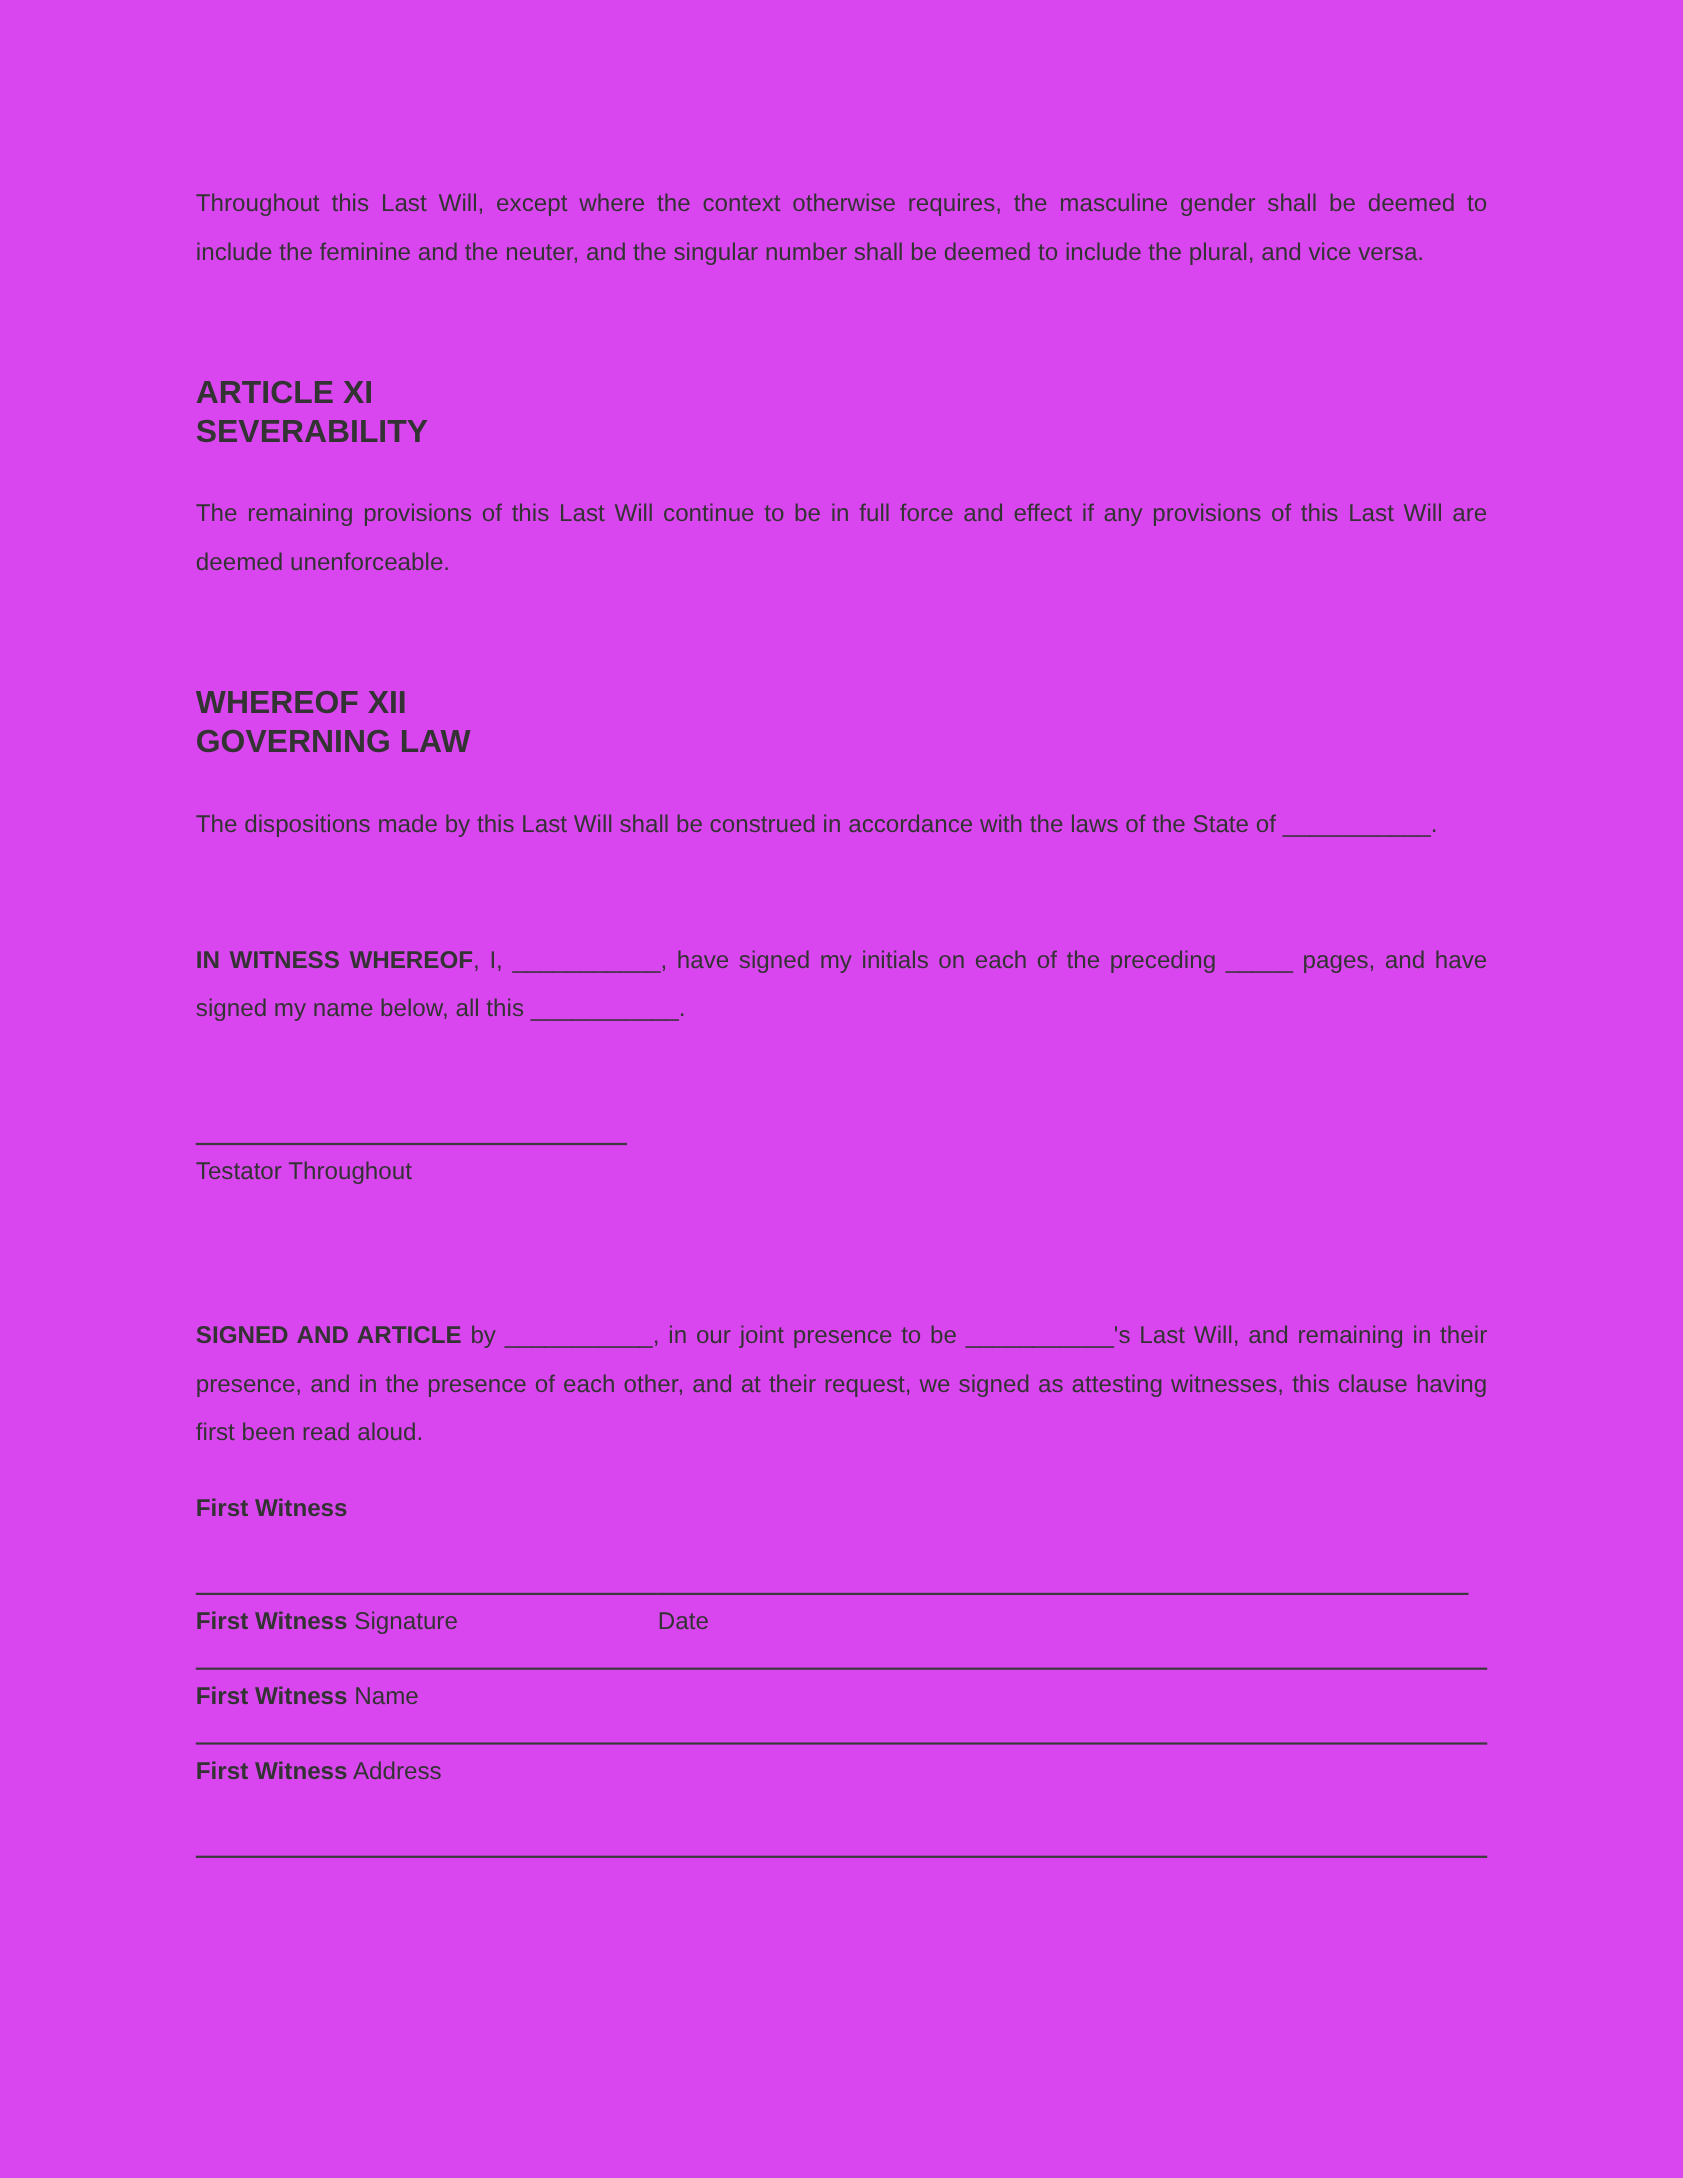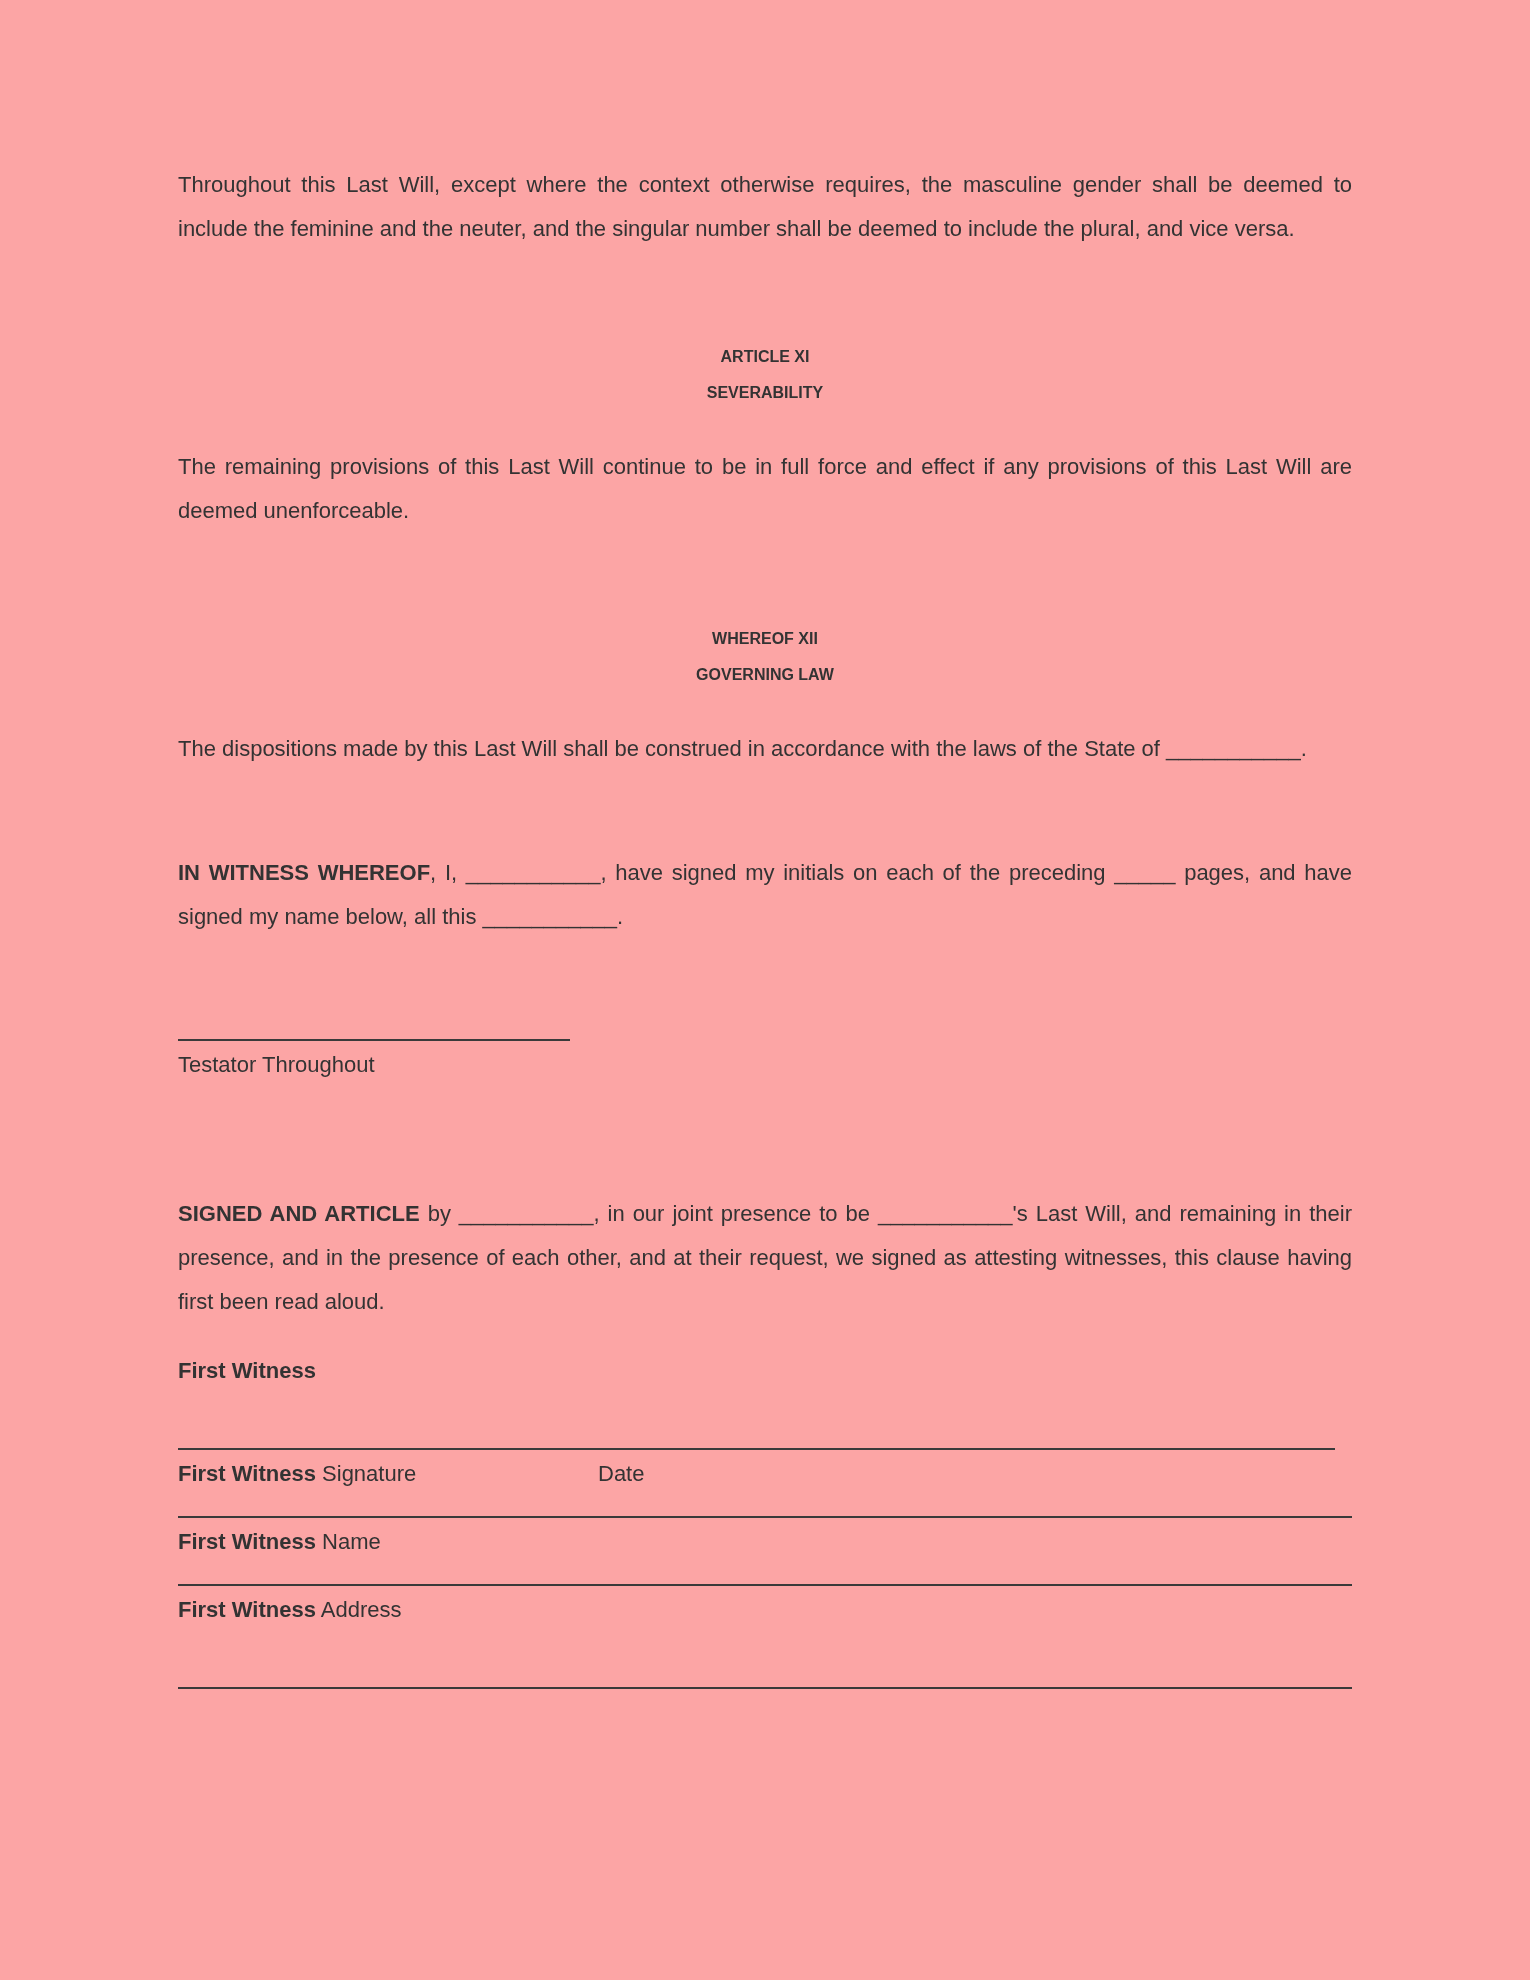--- a/index.html
+++ b/index.html
@@ -5,40 +5,40 @@
   html, body {
     margin: 0;
     padding: 0;
     background: #ffffff;
   }
   .page {
     position: relative;
     width: 1530px;
     height: 1980px;
     box-sizing: border-box;
-    background: #fca5a5;
+    background: #d946ef;
     color: #333333;
     font-family: "Liberation Sans", sans-serif;
     padding: 163px 178px 40px 178px;
     overflow: hidden;
   }
   .para {
     font-size: 22px;
     line-height: 44px;
     text-align: justify;
     margin: 0;
   }
   .para strong { font-weight: bold; }
   .heading-block { margin: 0; text-align: center; }
   .heading {
-    font-size: 16px;
+    font-size: 29px;
     font-weight: bold;
     line-height: 36px;
     margin: 0;
-    text-align: center;
+    text-align: left;
   }
   .mt-article { margin-top: 88px; }
   .mt-para { margin-top: 34px; }
   .mt-whereof { margin-top: 80px; }
   .sig-line {
     border-top: 2px solid #3a3a3a;
     height: 0;
   }
   .testator-line {
     width: 392px;

